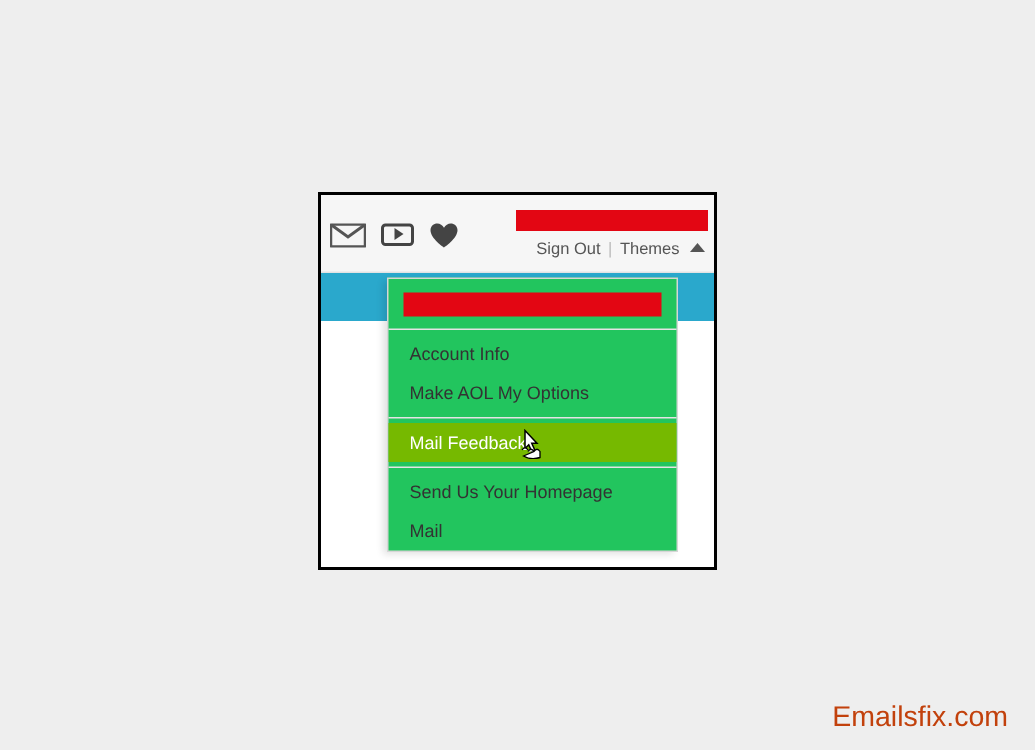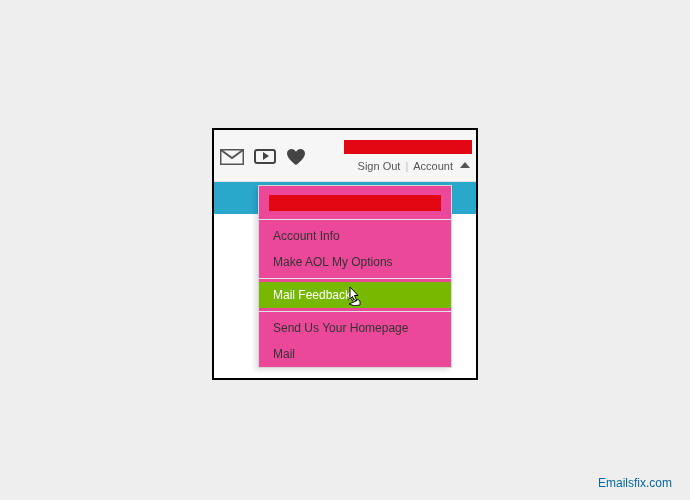--- a/index.html
+++ b/index.html
@@ -80,21 +80,21 @@
     .blue-bg {
       position:absolute;
       left:0; top:52px; right:0; height:32px;
       background:#2aa8cc;
     }
     .dropdown {
       position:absolute;
       left:44px;
       top:55px;
       width:194px;
-      background:#ec4899;
+      background:#22c55e;
       border:1px solid #d6d6d6;
       box-shadow: -3px 2px 5px rgba(0,0,0,0.12);
     }
     .dd-red {
       margin:9px 10px 8px 10px;
       height:16px;
       background:#e30613;
     }
     .dd-sep { height:1px; background:#e4e4e4; margin:3px 0; }
     .dd-item {
@@ -112,22 +112,22 @@
       position:absolute;
       left: 88px;
       top: 4px;
       pointer-events:none;
     }
     .cursor svg { width:16px; height:20px; display:block; }
     .footer-text {
       position:absolute;
       right: 18px;
       bottom: 10px;
-      font-size: 12px;
-      color:#0369a1;
+      font-size: 19px;
+      color:#c2410c;
       font-family: Arial, sans-serif;
     }
   </style>
 </head>
 <body>
 
 <div class="frame">
 
   <div class="toolbar">
     <div class="icons">
@@ -141,21 +141,21 @@
       <span class="icon heart-icon">
         <svg viewBox="0 0 20 18">
             <path d="M10 17 C10 17 1 11 1 5.5 C1 2.7 3.2 1 5.5 1 C7.4 1 9 2.2 10 3.8 C11 2.2 12.6 1 14.5 1 C16.8 1 19 2.7 19 5.5 C19 11 10 17 10 17 Z" fill="#444"></path>
           </svg>
       </span>
     </div>
     <div class="red-bar-top"></div>
     <div class="top-links">
       <span>Sign Out</span>
       <span class="divider">|</span>
-      <span>Account</span>
+      <span>Themes</span>
       <span class="chevron"></span>
     </div>
   </div>
 
   <div class="blue-bg"></div>
 
   <div class="dropdown">
     <div class="dd-red"></div>
     <div class="dd-sep"></div>
     <div class="dd-item">Account Info</div>

